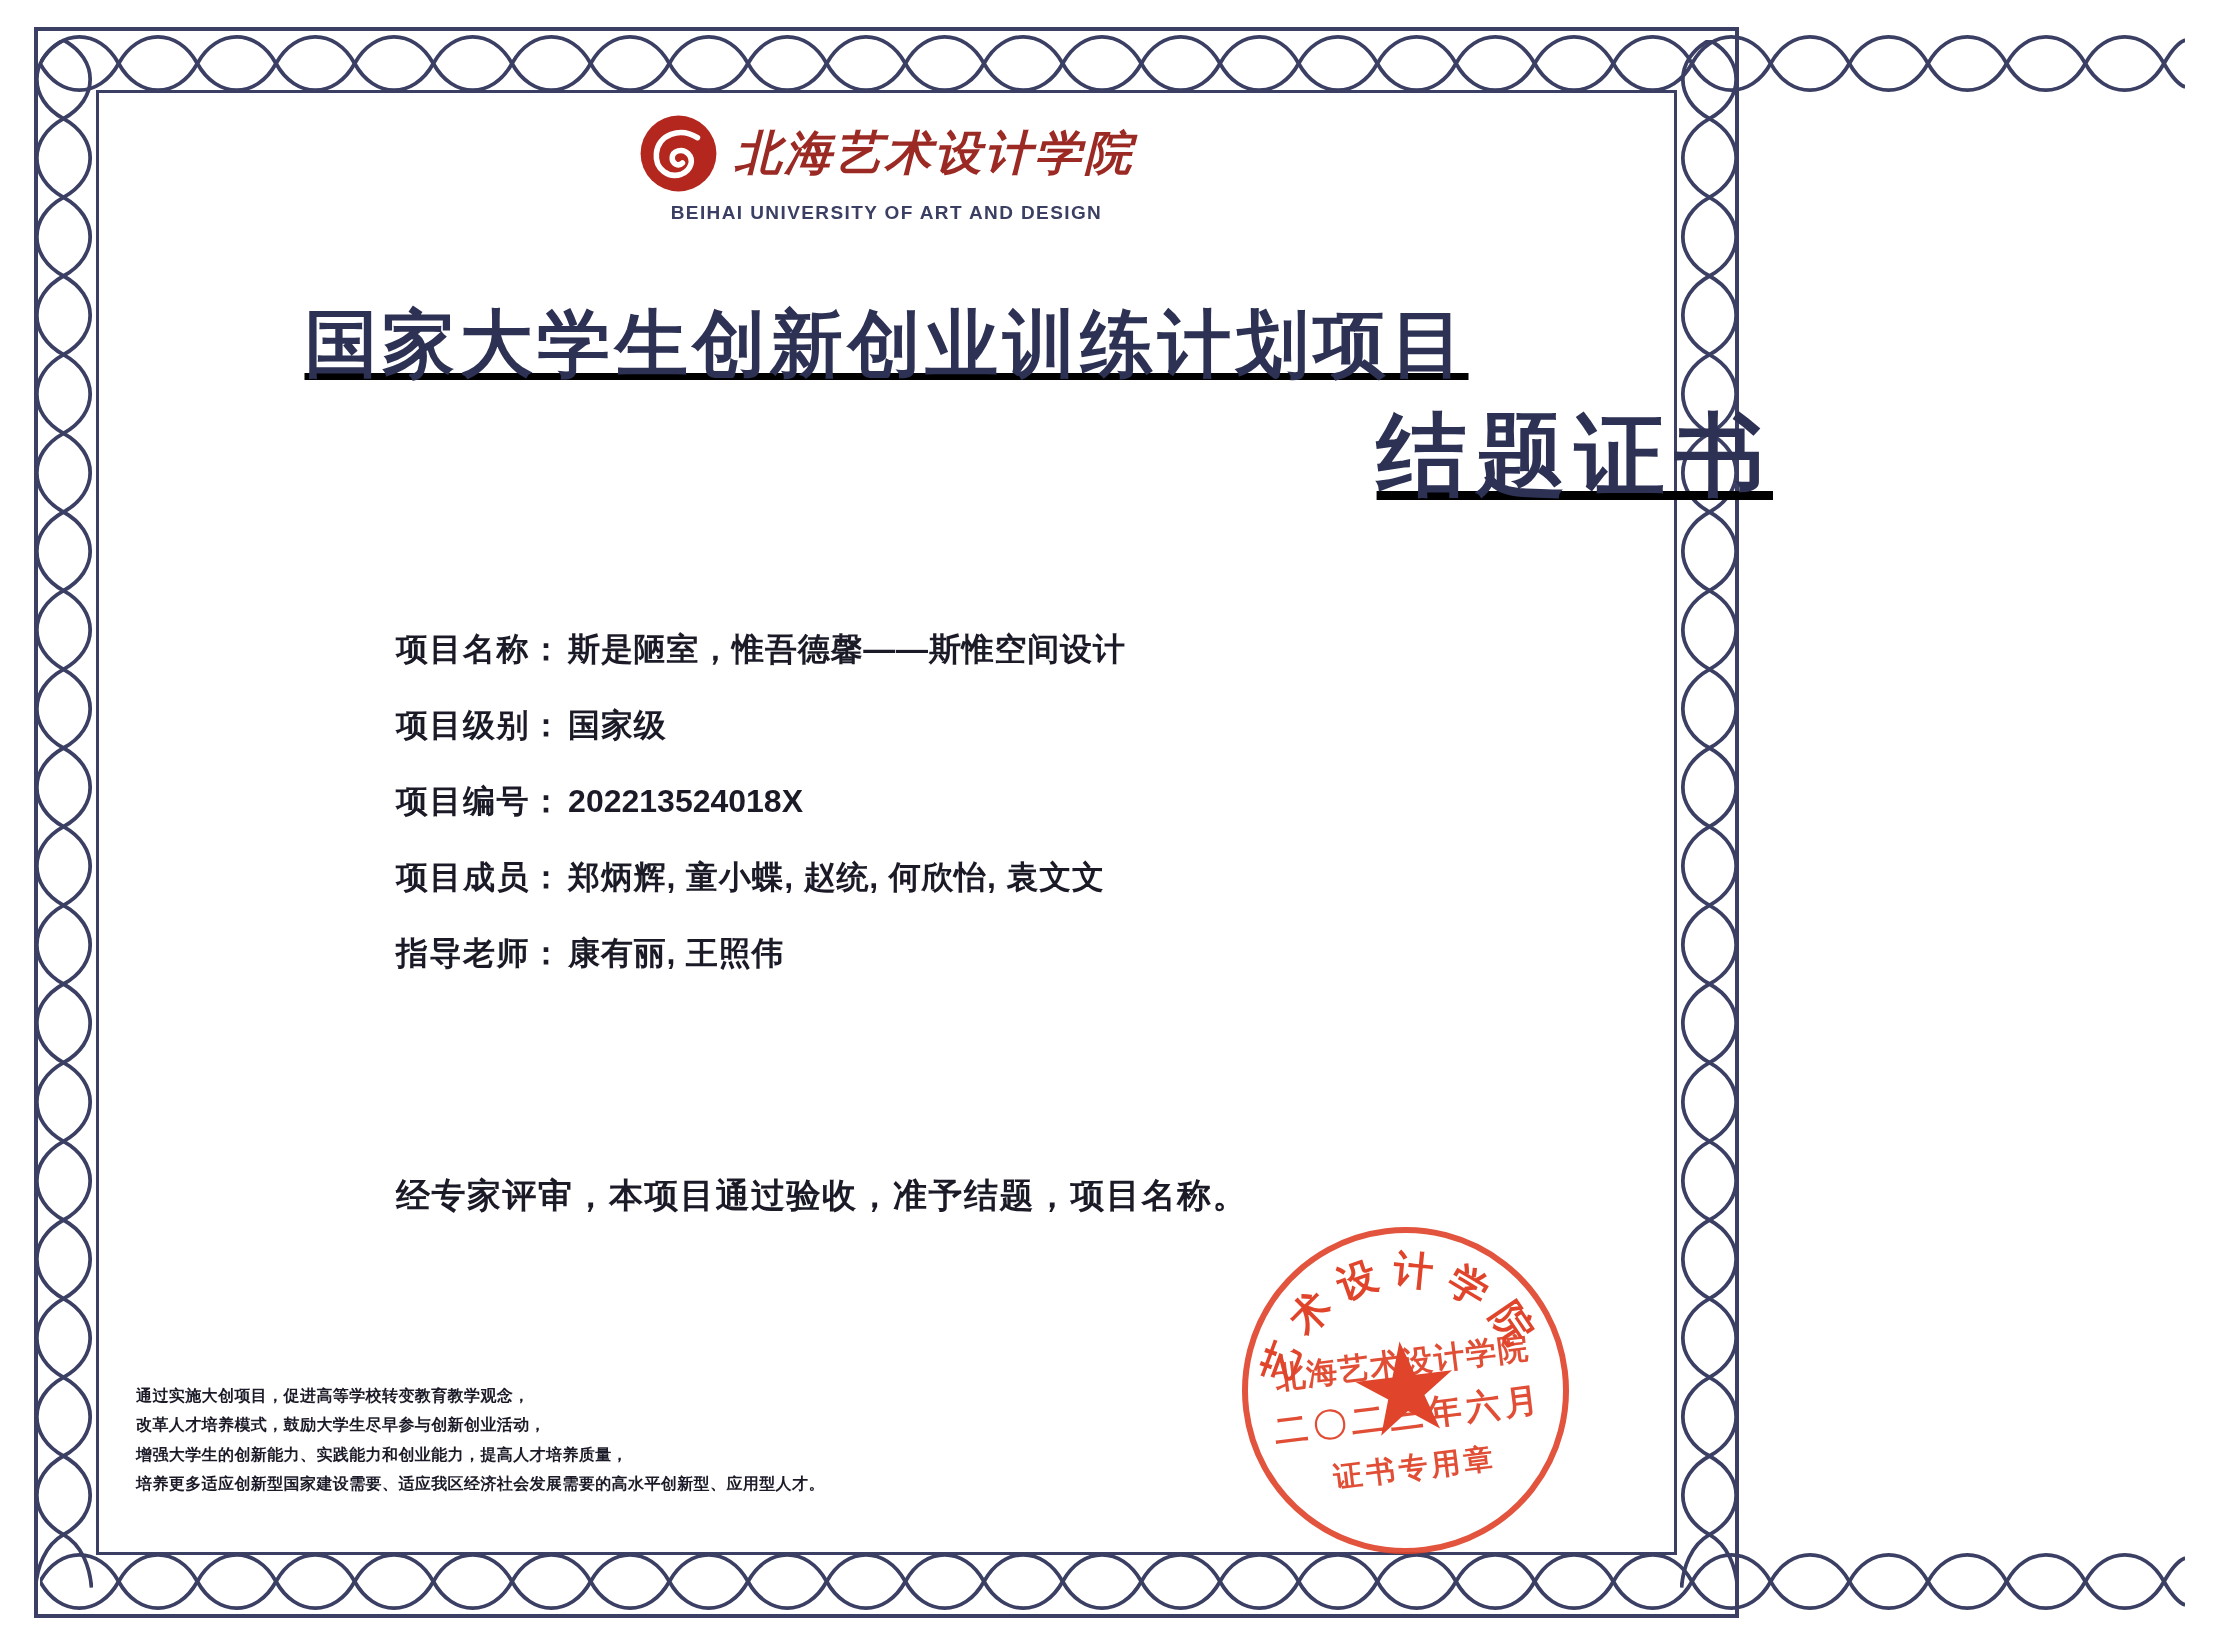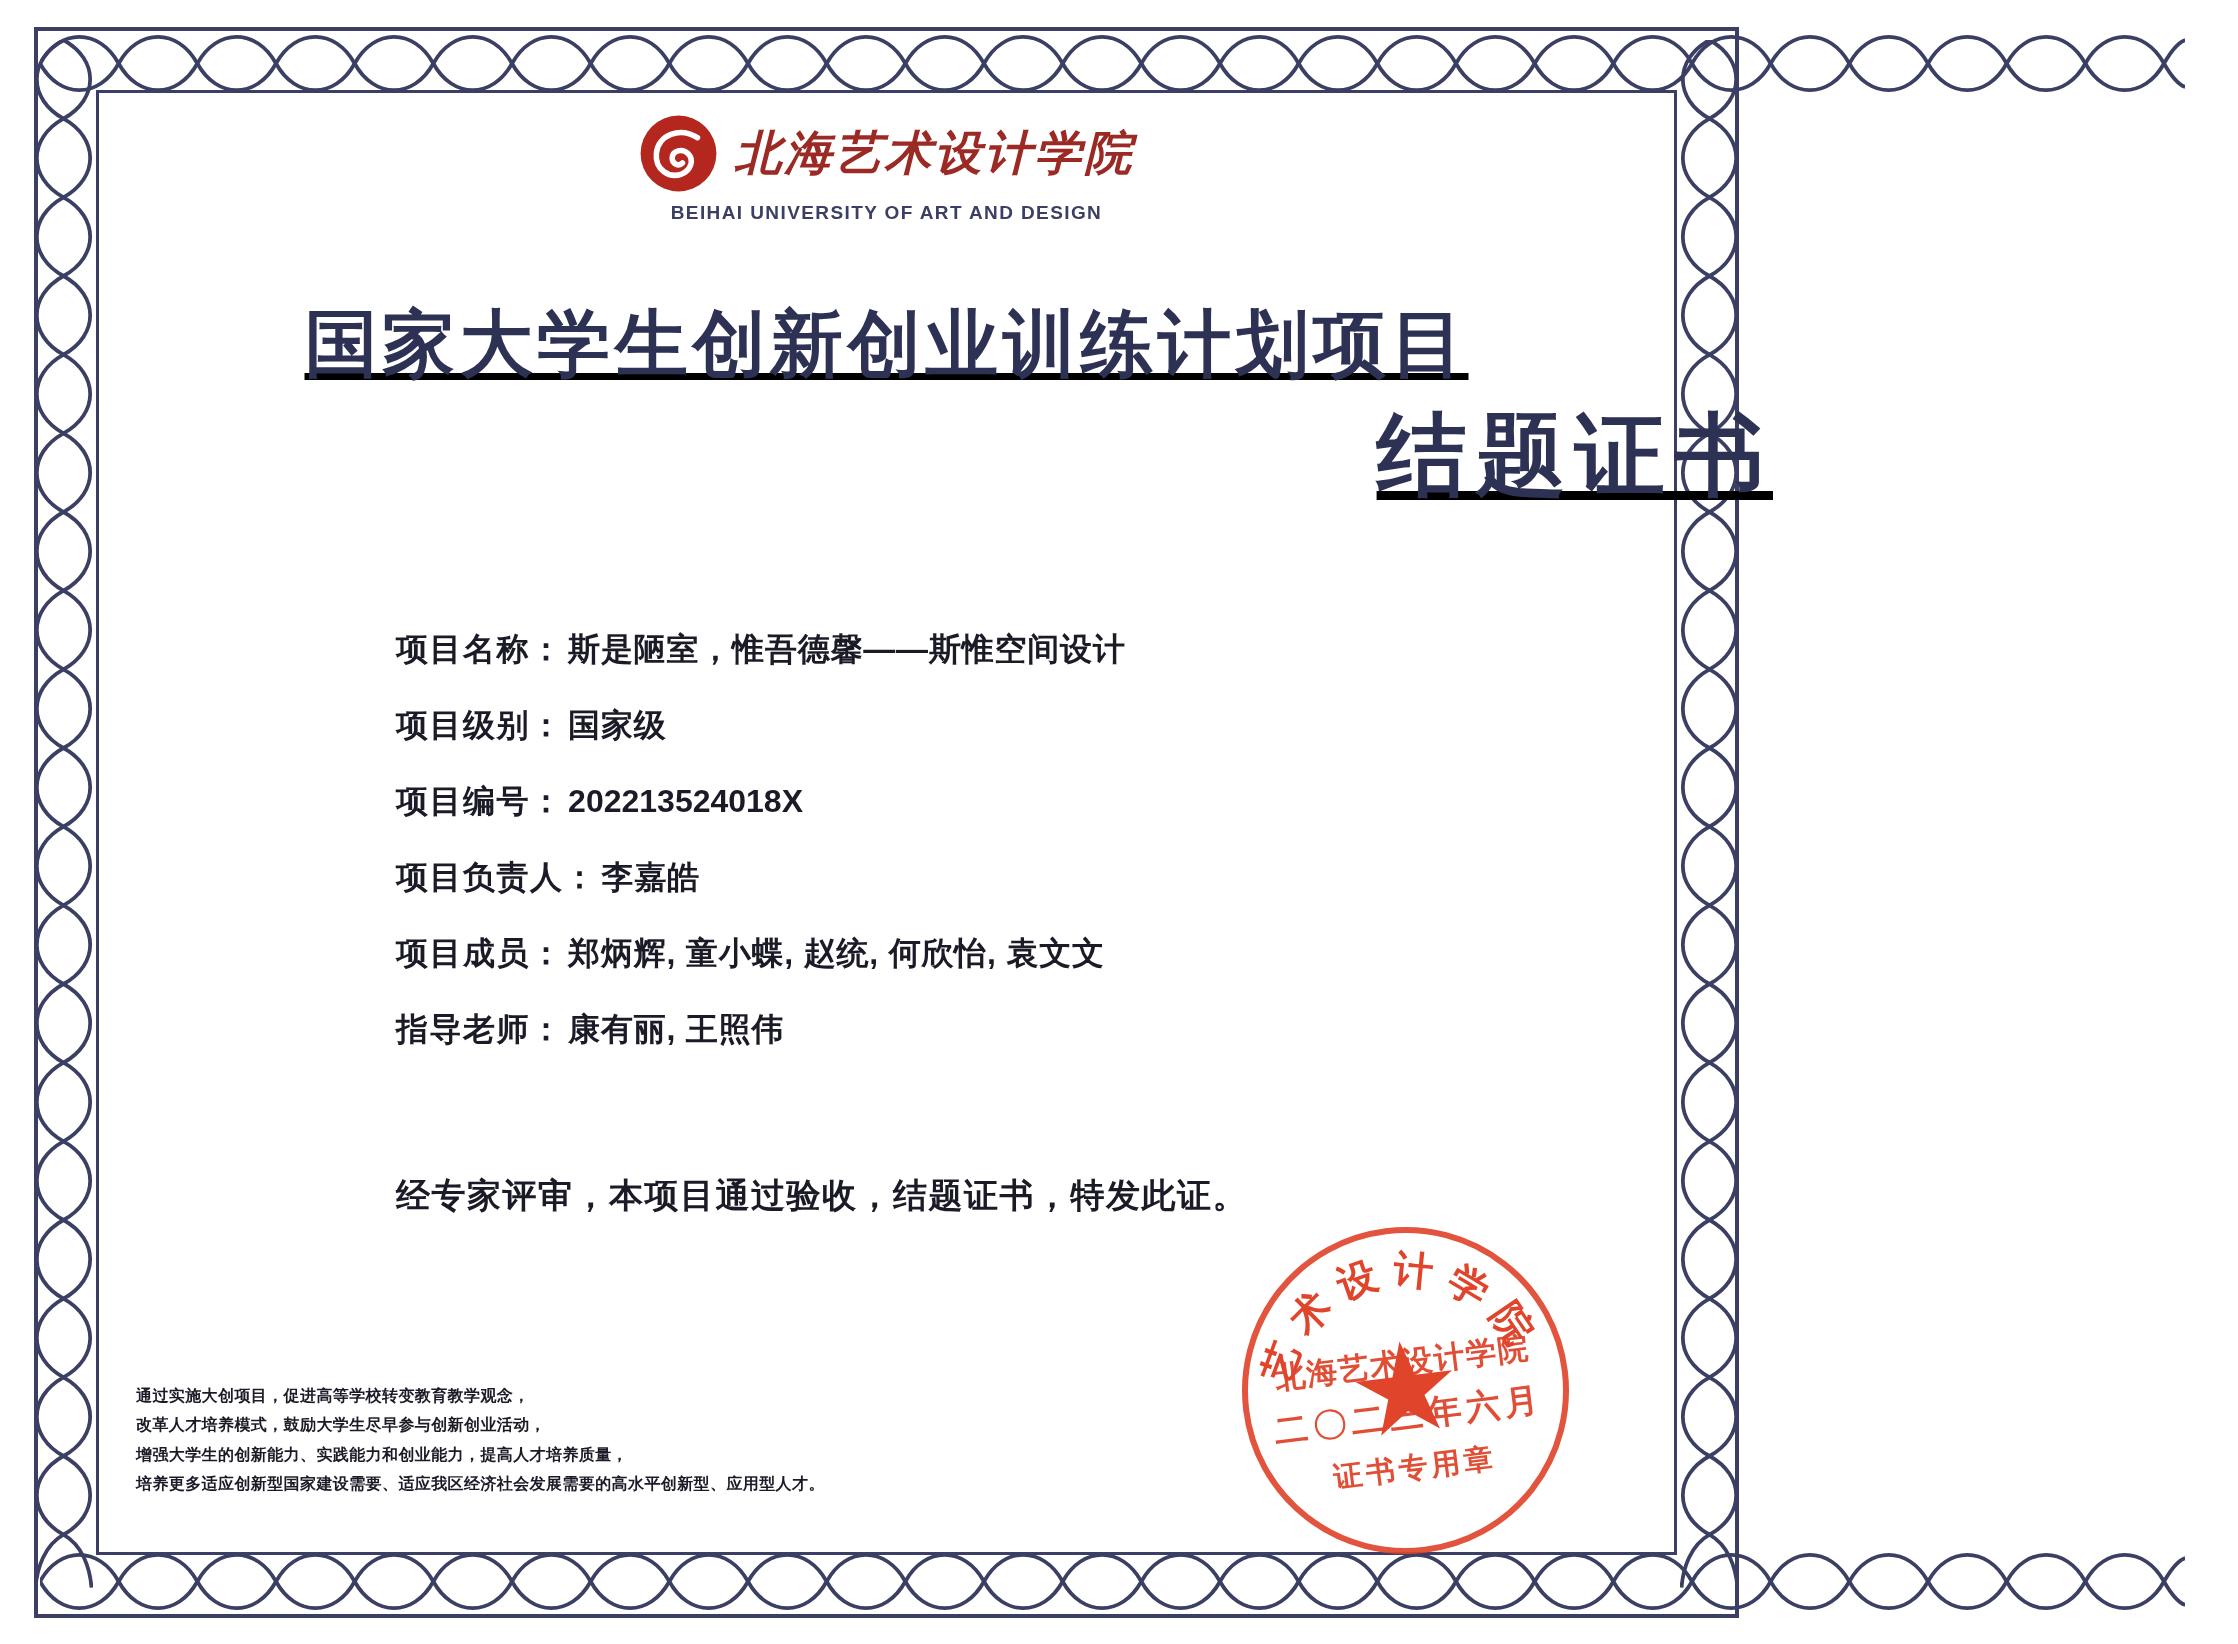--- a/index.html
+++ b/index.html
@@ -256,34 +256,30 @@
     </div>
     <div class="field-row">
       <span class="field-label">项目级别：</span>
       <span class="field-value">国家级</span>
     </div>
     <div class="field-row">
       <span class="field-label">项目编号：</span>
       <span class="field-value mono">202213524018X</span>
     </div>
     <div class="field-row">
-      <span class="field-label">项目负责人：</span>
-      <span class="field-value">李嘉皓</span>
-    </div>
-    <div class="field-row">
       <span class="field-label">项目成员：</span>
       <span class="field-value">郑炳辉, 童小蝶, 赵统, 何欣怡, 袁文文</span>
     </div>
     <div class="field-row">
       <span class="field-label">指导老师：</span>
       <span class="field-value">康有丽, 王照伟</span>
     </div>
   </div>
 
-  <div class="statement">经专家评审，本项目通过验收，结题证书，特发此证。</div>
+  <div class="statement">经专家评审，本项目通过验收，准予结题，项目名称。</div>
 
   <div class="footnote">
     <div>通过实施大创项目，促进高等学校转变教育教学观念，</div>
     <div>改革人才培养模式，鼓励大学生尽早参与创新创业活动，</div>
     <div>增强大学生的创新能力、实践能力和创业能力，提高人才培养质量，</div>
     <div>培养更多适应创新型国家建设需要、适应我区经济社会发展需要的高水平创新型、应用型人才。</div>
   </div>
 
   <div class="seal">
     <div class="seal-ring"></div>

